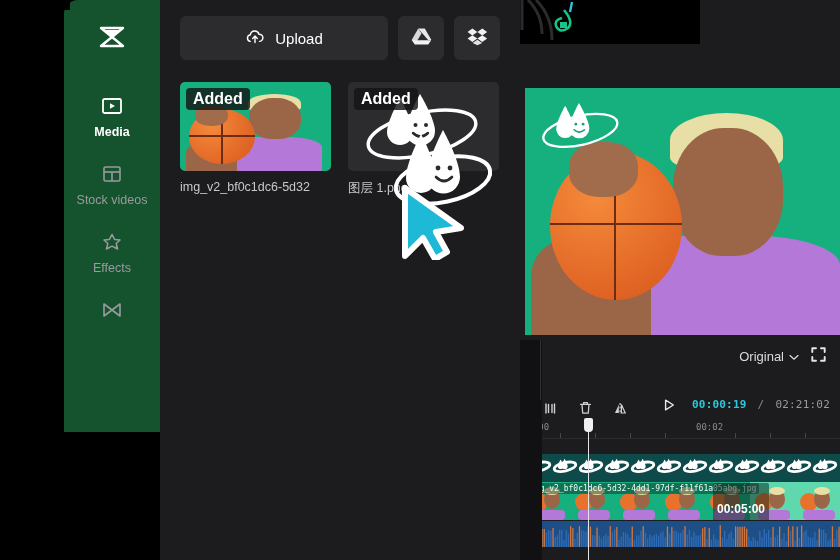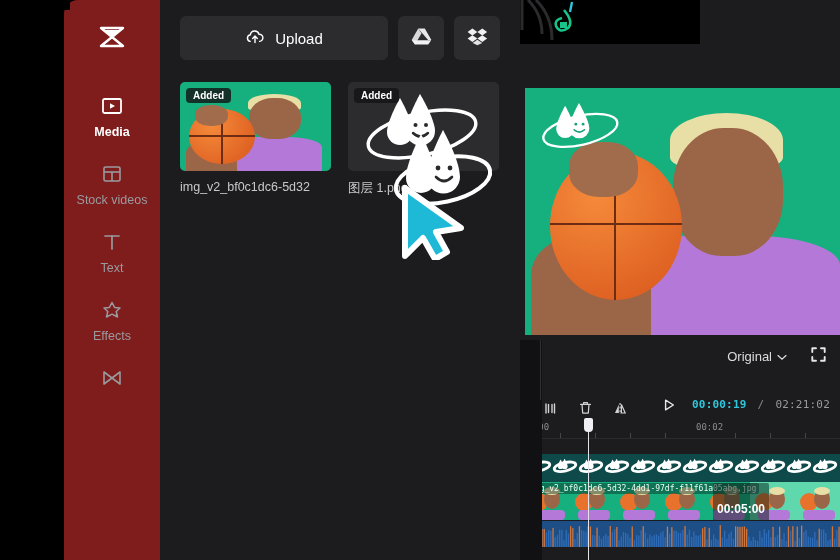--- a/index.html
+++ b/index.html
@@ -2,22 +2,22 @@
 <html><head>
 <meta charset="utf-8">
 <style>
   html,body{margin:0;padding:0;background:#000;}
   body{width:840px;height:560px;overflow:hidden;
        font-family:"Liberation Sans","DejaVu Sans",sans-serif;
        -webkit-font-smoothing:antialiased;}
   .app{position:relative;width:840px;height:560px;background:#000;overflow:hidden;}
 
   
-  .rail{position:absolute;left:64px;top:0;width:96px;height:560px;
-        background:#7f1d1d;border-top-left-radius:14px;}
+  .rail{position:absolute;left:64px;top:0;width:96px;height:432px;
+        background:#14532d;border-top-left-radius:14px;}
   .rail-logo{height:58px;display:flex;align-items:center;justify-content:center;margin-top:8px;}
   .rail-items{display:flex;flex-direction:column;align-items:center;padding-top:16px;}
   .rail-item{width:96px;display:flex;flex-direction:column;align-items:center;
              padding:11px 0 11px;cursor:pointer;}
   .rail-ico{height:26px;display:flex;align-items:center;justify-content:center;
             color:#9a9a9f;margin-bottom:6px;}
   .rail-lab{font-size:12.5px;color:#9a9a9f;line-height:14px;text-align:center;max-width:86px;}
   .rail-item.active .rail-ico{color:#fff;}
   .rail-item.active .rail-lab{color:#fff;font-weight:bold;}
 
@@ -32,21 +32,21 @@
   .upbtn{flex:1;height:44px;background:#2c2c2f;border-radius:6px;display:flex;
          align-items:center;justify-content:center;gap:10px;color:#fff;font-size:15px;
          cursor:pointer;}
   .sqbtn{width:46px;height:44px;background:#2c2c2f;border-radius:6px;display:flex;
          align-items:center;justify-content:center;cursor:pointer;}
   .grid{display:flex;gap:17px;padding:22px 20px 0 20px;}
   .card{width:151px;cursor:pointer;}
   .thumb{position:relative;width:151px;height:89px;border-radius:5px;overflow:hidden;
          background:#2c2c2f;}
   .badge{position:absolute;left:6px;top:6px;background:rgba(20,20,22,.82);color:#fff;
-         font-size:10px;font-weight:bold;padding:2px 7px;border-radius:4px;z-index:4;}
+         font-size:16px;font-weight:bold;padding:2px 7px;border-radius:4px;z-index:4;}
   .cap{margin-top:9px;font-size:12.5px;color:#c8c8cc;white-space:nowrap;overflow:hidden;}
 
   
   .photo{position:absolute;inset:0;background:#15b07e;}
   .ph-ball{position:absolute;width:44%;height:62%;border-radius:50%;
            background:radial-gradient(circle at 35% 30%,#f58a3a,#d8561c);
            left:6%;top:30%;}
   .ph-ball:before,.ph-ball:after{content:"";position:absolute;background:#6e2d12;}
   .ph-ball:before{left:48%;top:0;width:2px;height:100%;}
   .ph-ball:after{left:0;top:48%;width:100%;height:2px;}
@@ -68,21 +68,21 @@
   .pointer-art{position:absolute;left:391px;top:128px;width:104px;height:132px;
                pointer-events:none;z-index:30;}
 
   
   .work{position:absolute;left:520px;top:0;width:320px;height:560px;background:#1c1c1e;}
   .topfrag{position:absolute;left:0;top:0;width:180px;height:44px;background:#000;
            overflow:hidden;}
   .preview{position:absolute;left:5px;top:88px;width:315px;height:247px;background:#15b07e;
            overflow:hidden;}
   .pvrow{position:absolute;left:0;top:340px;width:320px;height:32px;display:flex;
-         align-items:center;justify-content:flex-end;gap:24px;padding-right:14px;
+         align-items:center;justify-content:flex-end;gap:12px;padding-right:14px;
          box-sizing:border-box;}
   .pvsel{display:flex;align-items:center;gap:5px;color:#dcdce0;font-size:13px;cursor:pointer;}
 
   .tlbar{position:absolute;left:0;top:396px;width:320px;height:24px;display:flex;
          align-items:center;gap:22px;padding-left:24px;box-sizing:border-box;}
   .tlbtn{color:#d2d2d6;display:flex;align-items:center;cursor:pointer;}
   .tcode{position:absolute;right:10px;top:398px;display:flex;align-items:center;gap:11px;
          font-size:11px;font-family:"DejaVu Sans Mono","Liberation Mono",monospace;
          letter-spacing:.2px;}
   .tc-cur{color:#2ec6dc;font-weight:bold;}
@@ -146,29 +146,20 @@
           <svg width="22" height="20" viewBox="0 0 22 20">
             <rect x="3" y="3" width="16" height="14" rx="1.6" fill="none" stroke="currentColor" stroke-width="1.6"></rect>
             <line x1="3" y1="8" x2="19" y2="8" stroke="currentColor" stroke-width="1.6"></line>
             <line x1="11" y1="8" x2="11" y2="17" stroke="currentColor" stroke-width="1.6"></line>
           </svg>
         </span>
         <span class="rail-lab">Stock videos</span>
       </div>
 
 
-      <div class="rail-item">
-        <span class="rail-ico">
-          <svg width="22" height="20" viewBox="0 0 22 20">
-            <line x1="4" y1="4" x2="18" y2="4" stroke="currentColor" stroke-width="1.7" stroke-linecap="round"></line>
-            <line x1="11" y1="4" x2="11" y2="17" stroke="currentColor" stroke-width="1.7" stroke-linecap="round"></line>
-          </svg>
-        </span>
-        <span class="rail-lab">Text</span>
-      </div>
 
 
       <div class="rail-item">
         <span class="rail-ico">
           <svg width="22" height="20" viewBox="0 0 22 20">
             <path d="M11 2.5 L13.6 7.4 L19 8 L15.2 11.5 L16.5 17 L11 14.2 L5.5 17 L6.8 11.5 L3 8 L8.4 7.4 Z" fill="none" stroke="currentColor" stroke-width="1.5" stroke-linejoin="round"></path>
             <circle cx="15.6" cy="14.4" r="0.9" fill="currentColor"></circle>
           </svg>
         </span>
         <span class="rail-lab">Effects</span>

